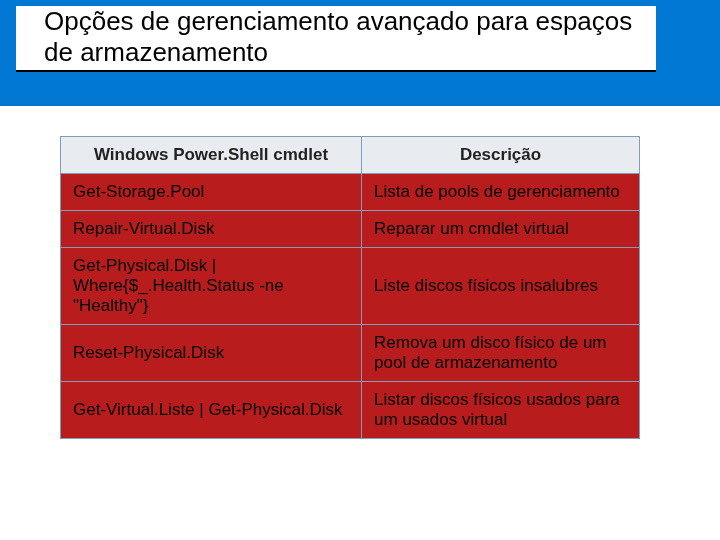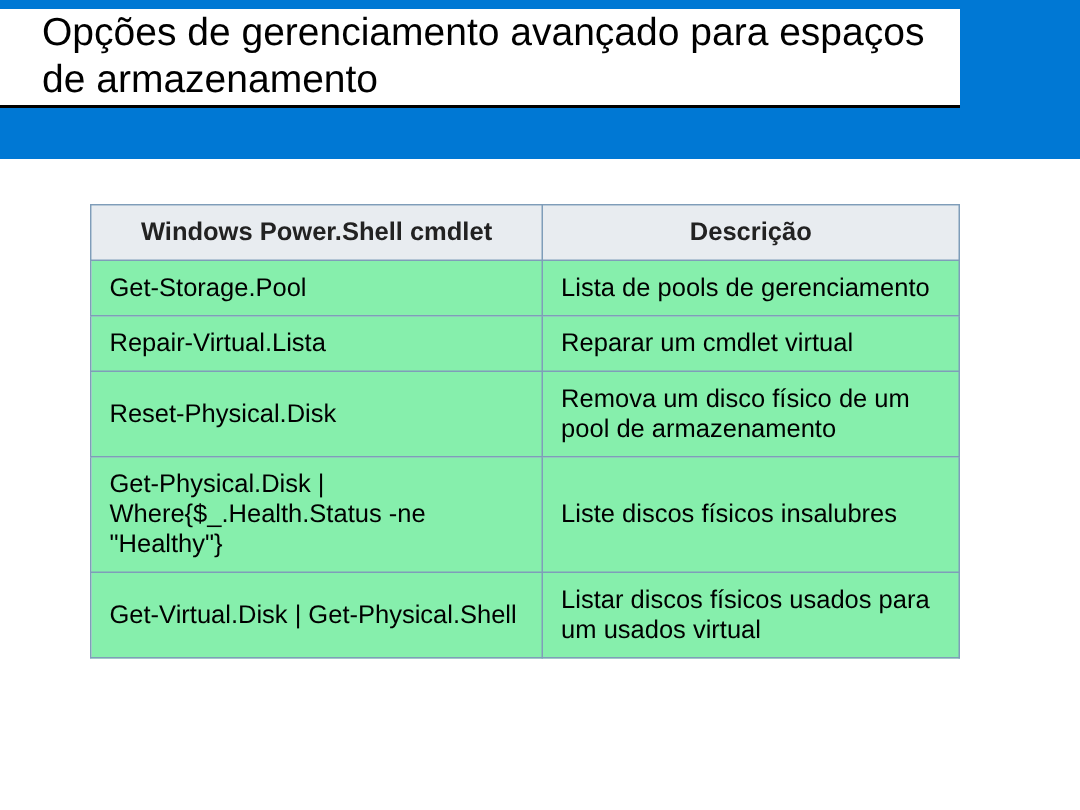--- a/index.html
+++ b/index.html
@@ -17,21 +17,21 @@
   }
   .title {
     font-size: 26px;
     font-weight: 300;
     color: #000;
     background: #fff;
     display: inline-block;
     padding: 0 14px 2px 28px;
     line-height: 1.2;
     border-bottom: 2px solid #000;
-    margin-left: 0;
+    margin-left: 16px;
     margin-top: 2px;
     max-width: 640px;
   }
   .header-bar {
     height: 34px;
     background: #0078d4;
   }
   .content {
     padding: 30px 40px 20px 60px;
   }
@@ -48,21 +48,21 @@
   }
   th {
     background: #e8ecf0;
     font-weight: 600;
     text-align: center;
     color: #222;
     padding: 8px 6px;
   }
   td.col1 { width: 52%; }
   td.col2 { width: 48%; }
-  tbody tr { background: #86efac; }
+  tbody tr { background: #b91c1c; }
 </style>
 </head>
 <body>
 
 <div class="header">
   <div class="title">Opções de gerenciamento avançado para espaços de armazenamento</div>
   <div class="header-bar"></div>
 </div>
 
 <div class="content">
@@ -72,30 +72,30 @@
         <th>Windows Power.Shell cmdlet</th>
         <th>Descrição</th>
       </tr>
     </thead>
     <tbody>
       <tr>
         <td class="col1">Get-Storage.Pool</td>
         <td class="col2">Lista de pools de gerenciamento</td>
       </tr>
       <tr>
-        <td class="col1">Repair-Virtual.Lista</td>
+        <td class="col1">Repair-Virtual.Disk</td>
         <td class="col2">Reparar um cmdlet virtual</td>
+      </tr>
+      <tr>
+        <td class="col1">Get-Physical.Disk | Where{$_.Health.Status -ne "Healthy"}</td>
+        <td class="col2">Liste discos físicos insalubres</td>
       </tr>
       <tr>
         <td class="col1">Reset-Physical.Disk</td>
         <td class="col2">Remova um disco físico de um pool de armazenamento</td>
       </tr>
       <tr>
-        <td class="col1">Get-Physical.Disk | Where{$_.Health.Status -ne "Healthy"}</td>
-        <td class="col2">Liste discos físicos insalubres</td>
-      </tr>
-      <tr>
-        <td class="col1">Get-Virtual.Disk | Get-Physical.Shell</td>
+        <td class="col1">Get-Virtual.Liste | Get-Physical.Disk</td>
         <td class="col2">Listar discos físicos usados para um usados virtual</td>
       </tr>
     </tbody>
   </table>
 </div>
 
 </body></html>

